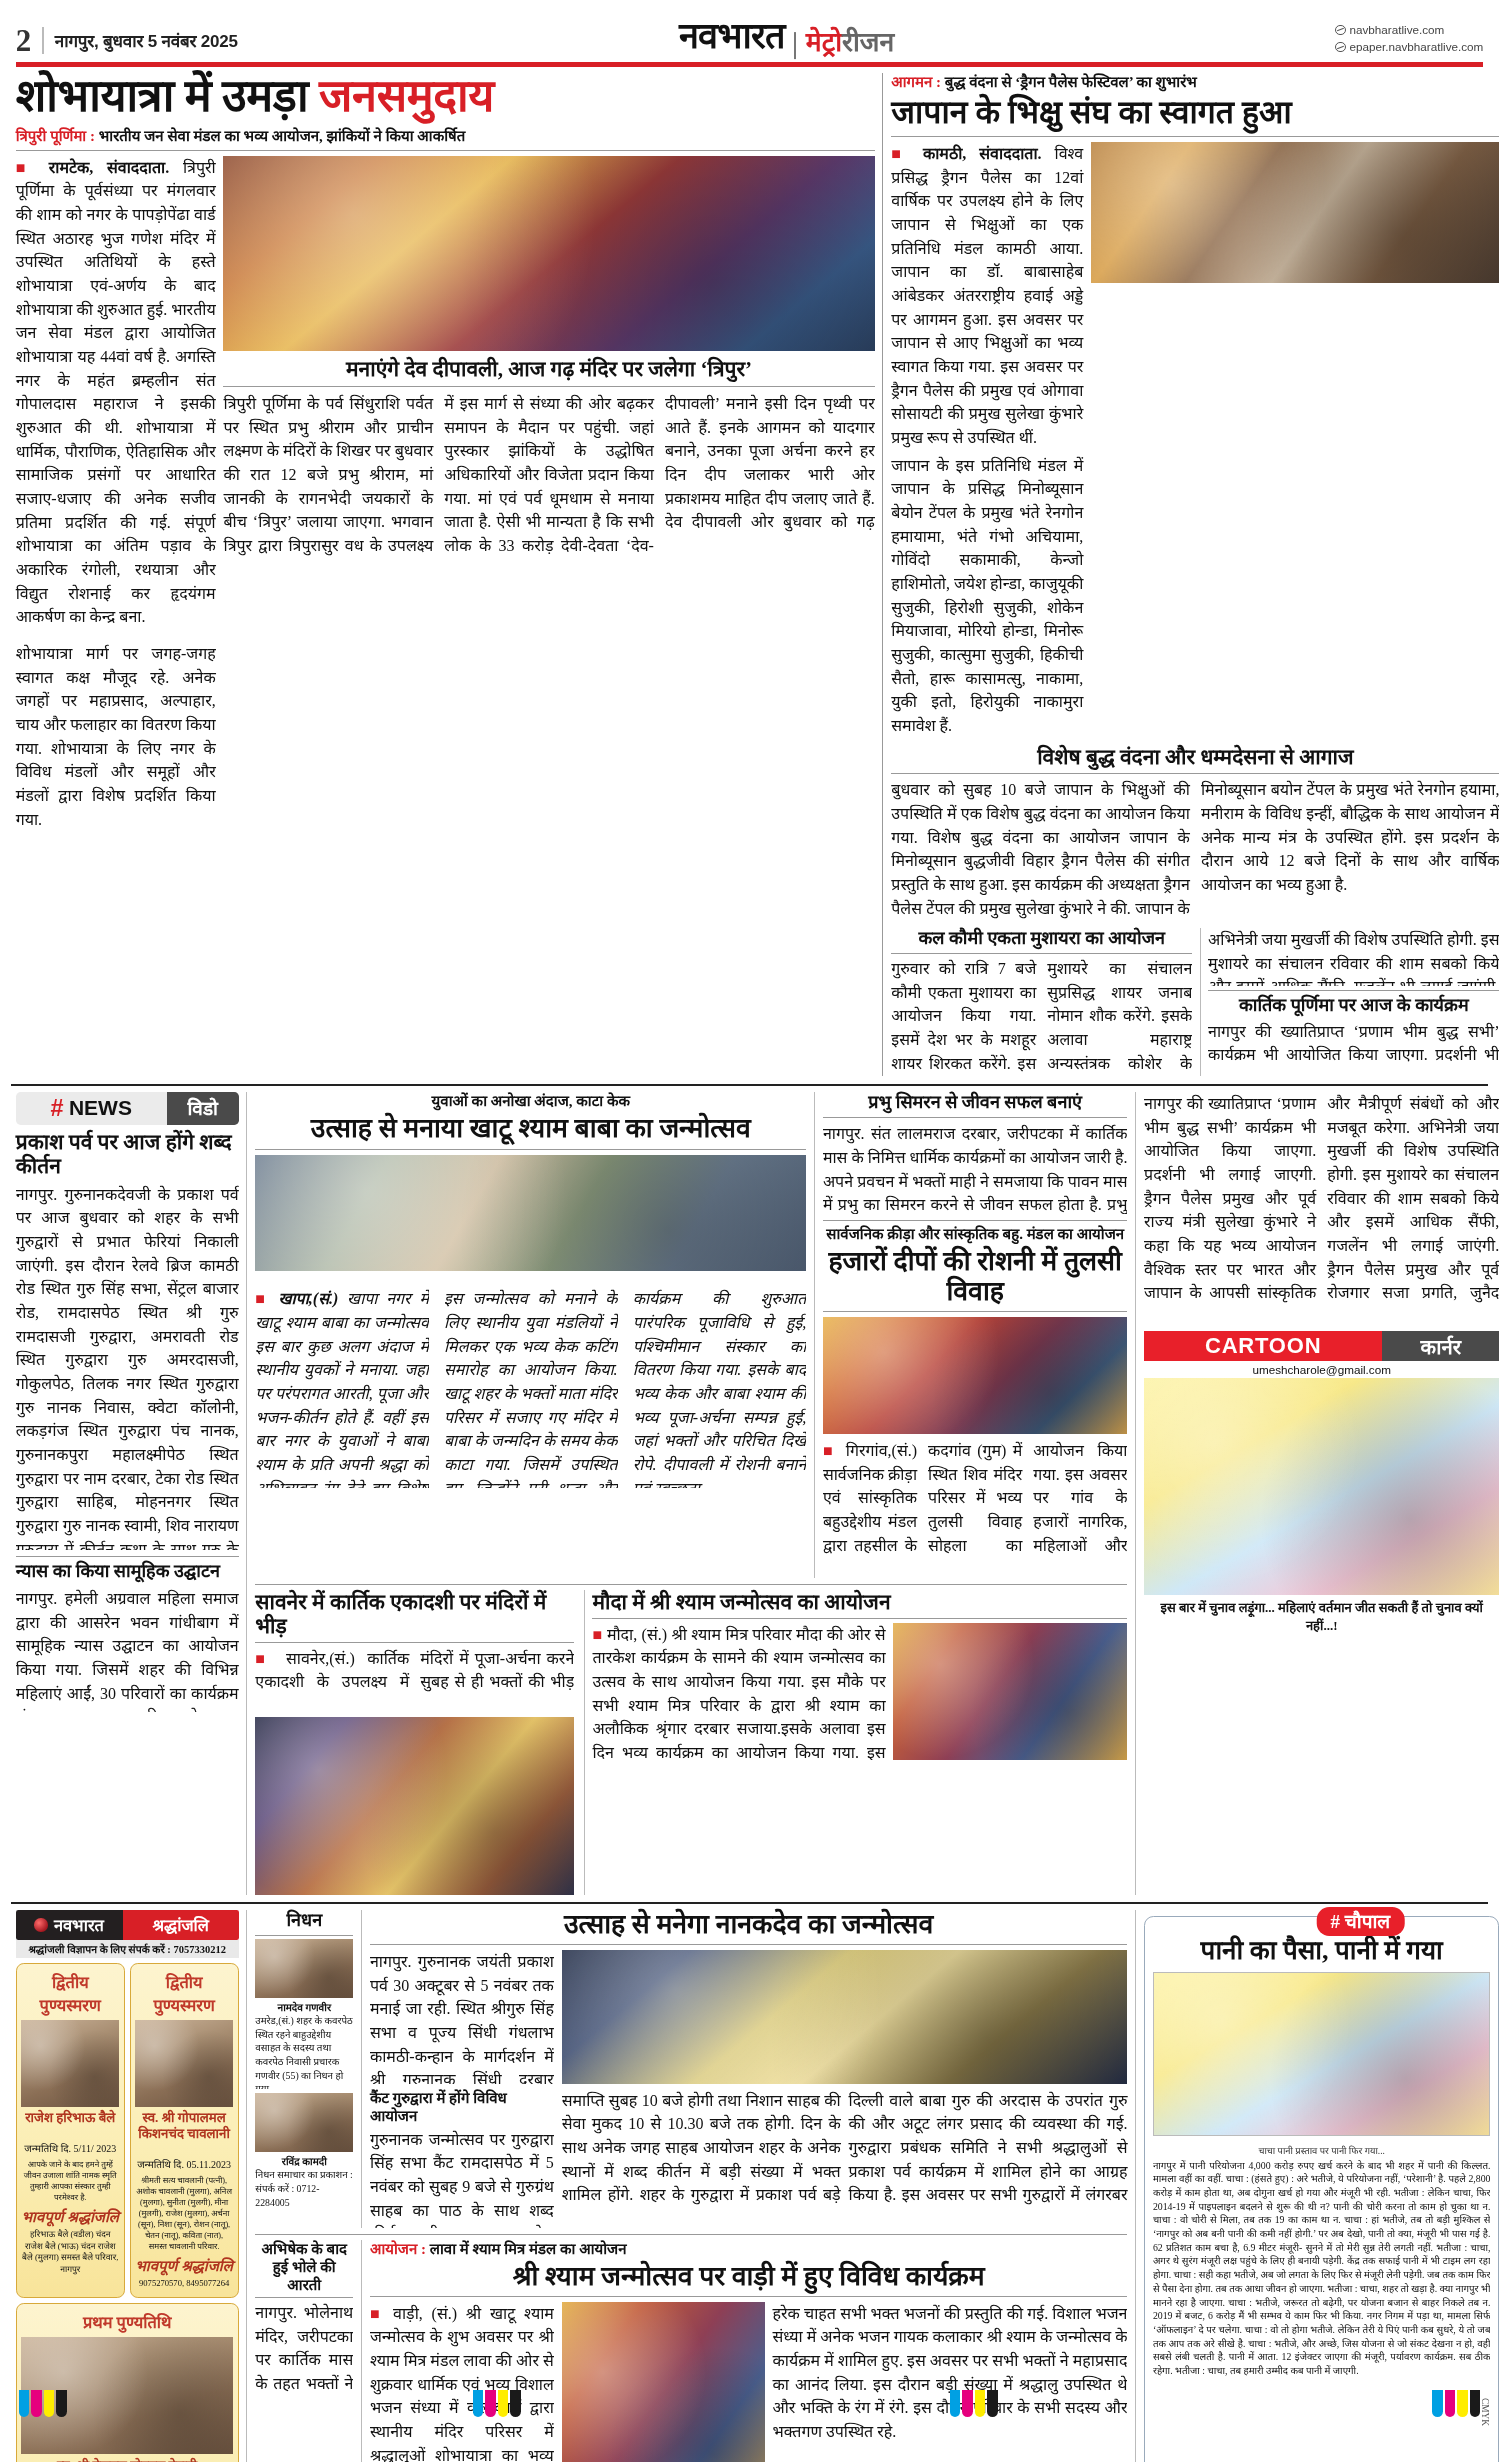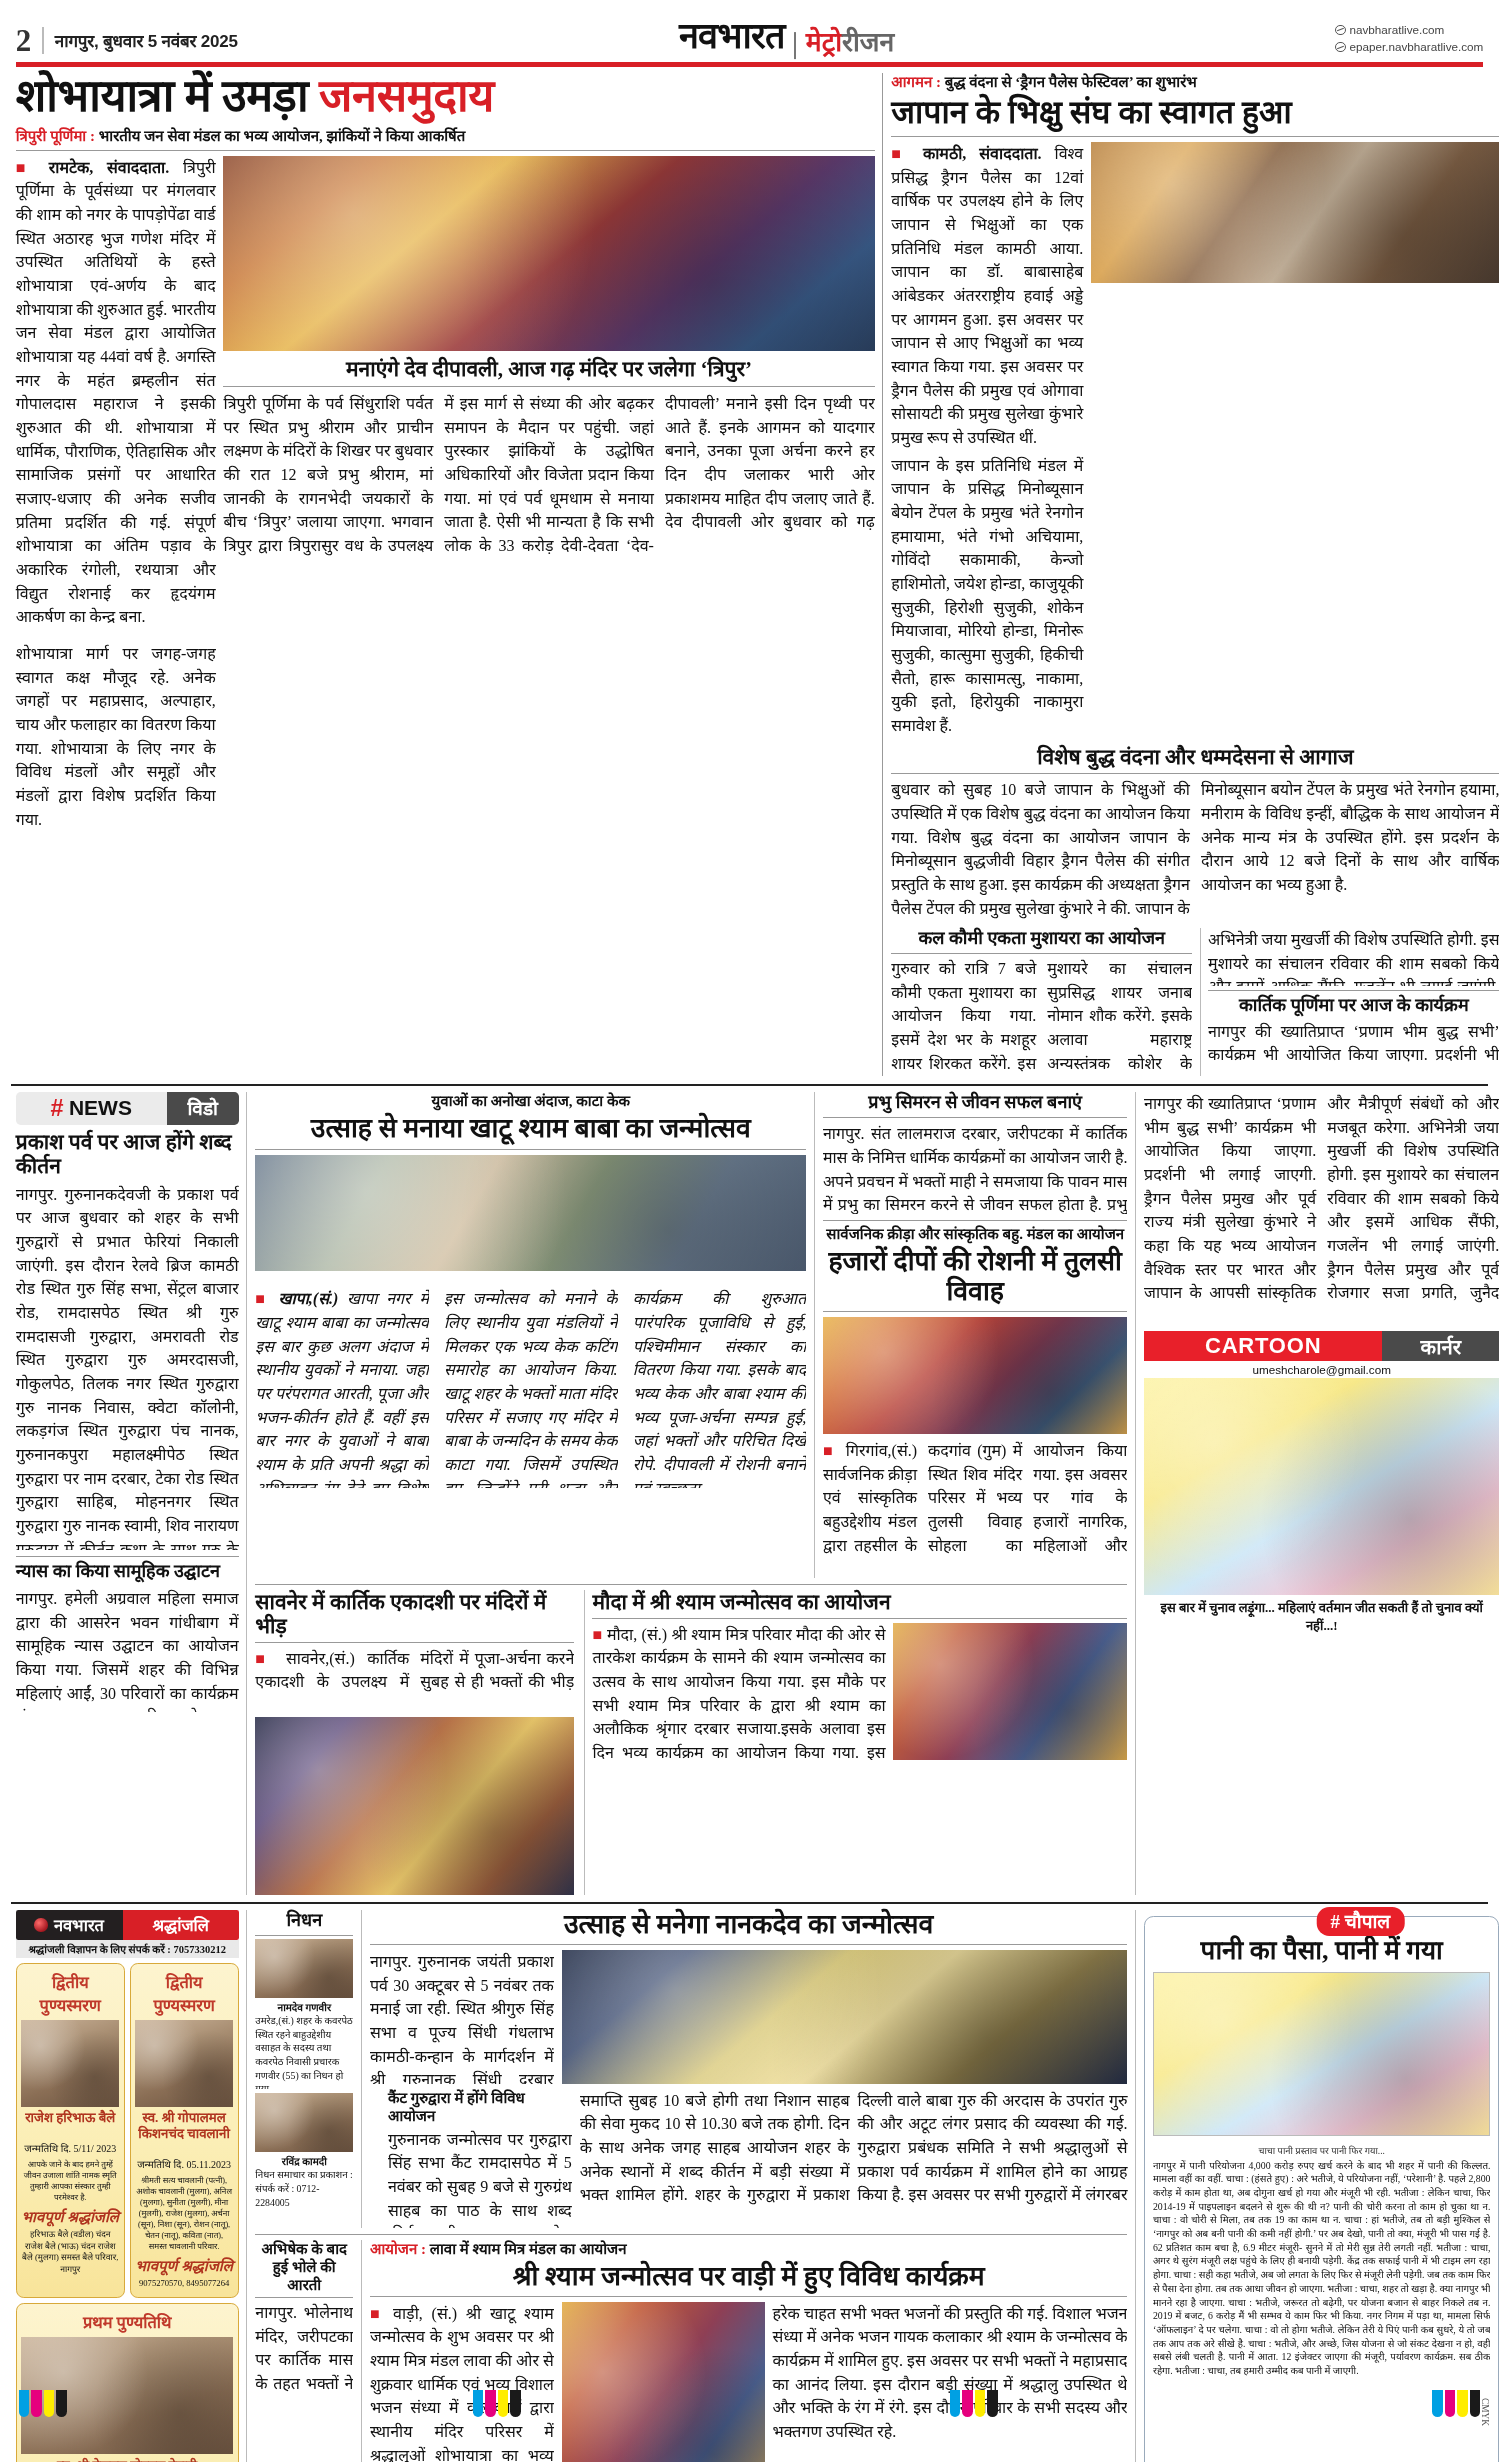--- a/index.html
+++ b/index.html
@@ -388,21 +388,21 @@
         </div>
 
         <div style="flex:1;border-left:0.8px solid #bbb;padding-left:7.8px;">
           <div class="hl-md center">उत्साह से मनेगा नानकदेव का जन्मोत्सव</div>
           <div class="hline" style="margin:4.7px 0;"></div>
           <div style="display:flex;gap:7.8px;">
             <div class="body-txt" style="width:184px;flex:none;height:134px;overflow:hidden;">नागपुर. गुरुनानक जयंती प्रकाश पर्व 30 अक्टूबर से 5 नवंबर तक मनाई जा रही. स्थित श्रीगुरु सिंह सभा व पूज्य सिंधी गंधलाभ कामठी-कन्हान के मार्गदर्शन में श्री गुरुनानक सिंधी दरबार (टिकमण) नवयुवक सेवा समिति की ओर से प्रकाश पर्व के उपलक्ष्य में विविध धार्मिक कार्यक्रमों का आयोजन किया गया है. इसके अंतर्गत 5 नवंबर को सुबह 4 से 10.30 बजे तक समाप्त भवन के बाहर अखंड पाठ और शाम को 5 बजे से 1.20 बजे तक समाप्त भवन के बाहर हवेलियाल के साथ धूमधाम से अग्रगामी परिवार द्वारा गुरुनानकदेव का जन्मोत्सव मनाया गया. अर्द्धानुमति के लिए गुरु के लंगर का आयोजन किया जाएगा.</div>
             <div class="ph gurud" style="flex:1;height:134px;"></div>
           </div>
           <div style="display:flex;gap:7.8px;margin-top:4.7px;">
-            <div style="width:184px;flex:none;margin-left:18px;">
+            <div style="width:184px;flex:none;">
               <div class="hl-xs" style="font-size:15px;">कैंट गुरुद्वारा में होंगे विविध आयोजन</div>
               <div class="body-txt" style="margin-top:3.1px;height:100px;overflow:hidden;">गुरुनानक जन्मोत्सव पर गुरुद्वारा सिंह सभा कैंट रामदासपेठ में 5 नवंबर को सुबह 9 बजे से गुरुग्रंथ साहब का पाठ के साथ शब्द कीर्तन रागी जत्था द्वारा प्रदेश स्तर पर 9075270570, 8495077264</div>
             </div>
             <div class="body-txt" style="flex:1;height:117px;overflow:hidden;">समाप्ति सुबह 10 बजे होगी तथा निशान साहब की सेवा मुकद 10 से 10.30 बजे तक होगी. दिन के साथ अनेक जगह साहब आयोजन शहर के अनेक स्थानों में शब्द कीर्तन में बड़ी संख्या में भक्त शामिल होंगे. शहर के गुरुद्वारा में प्रकाश पर्व बड़े धूमधाम से मनाया जाएगा.</div>
             <div class="body-txt" style="flex:1;height:117px;overflow:hidden;">दिल्ली वाले बाबा गुरु की अरदास के उपरांत गुरु की और अटूट लंगर प्रसाद की व्यवस्था की गई. गुरुद्वारा प्रबंधक समिति ने सभी श्रद्धालुओं से प्रकाश पर्व कार्यक्रम में शामिल होने का आग्रह किया है. इस अवसर पर सभी गुरुद्वारों में लंगरबर पुण्य लाभ प्राप्त करें.</div>
           </div>
         </div>
       </div>
 
       <div class="hline" style="margin:6.2px 0 4.7px;"></div>

